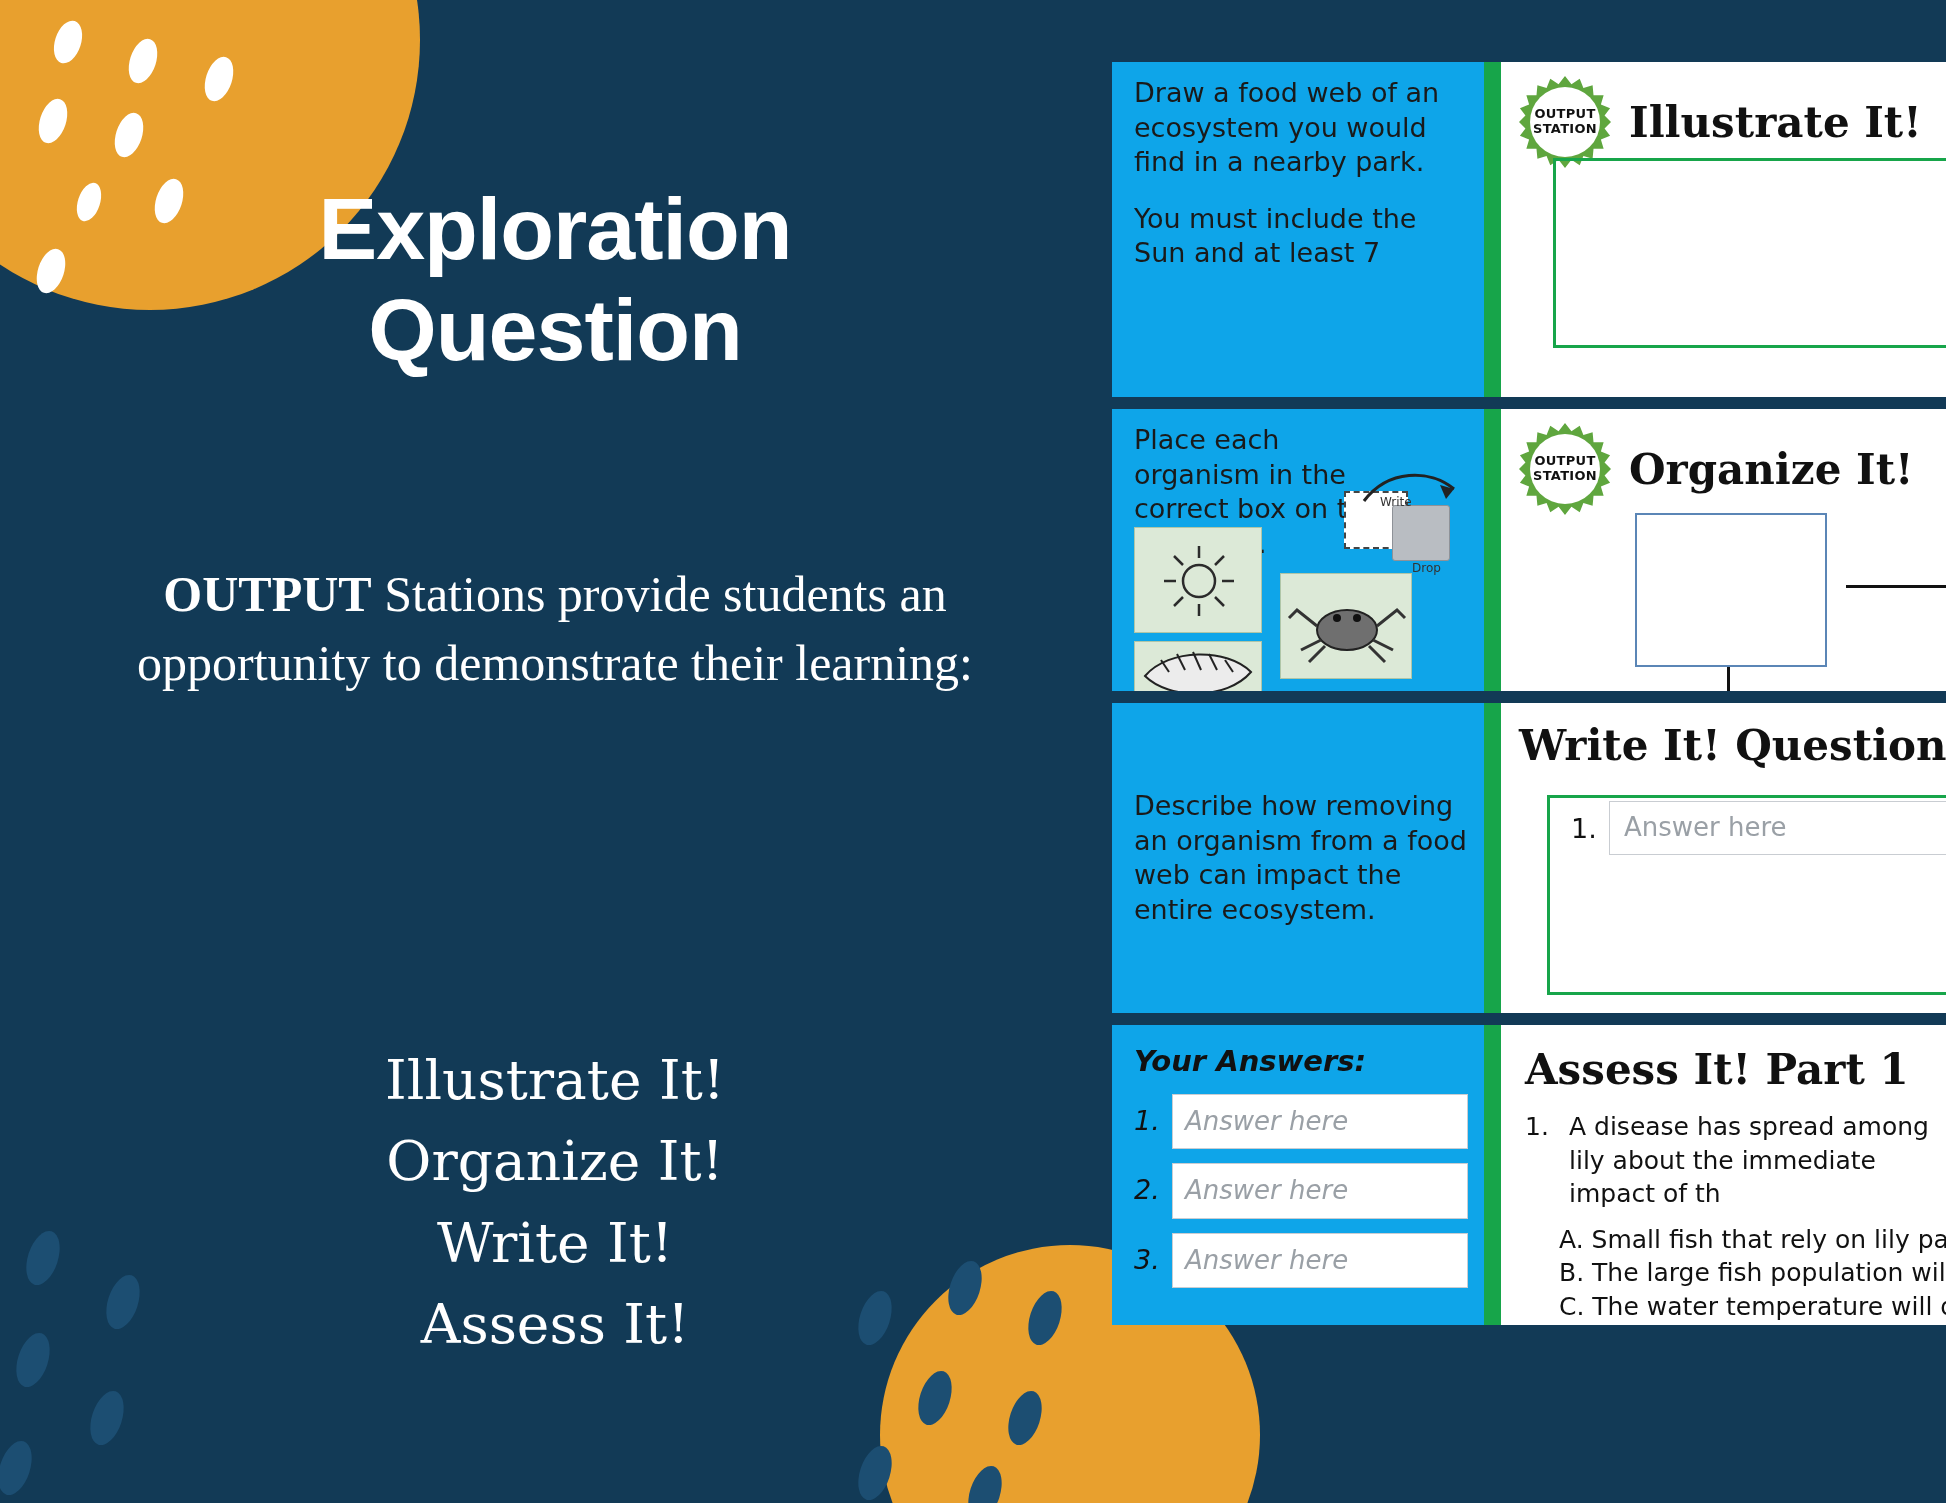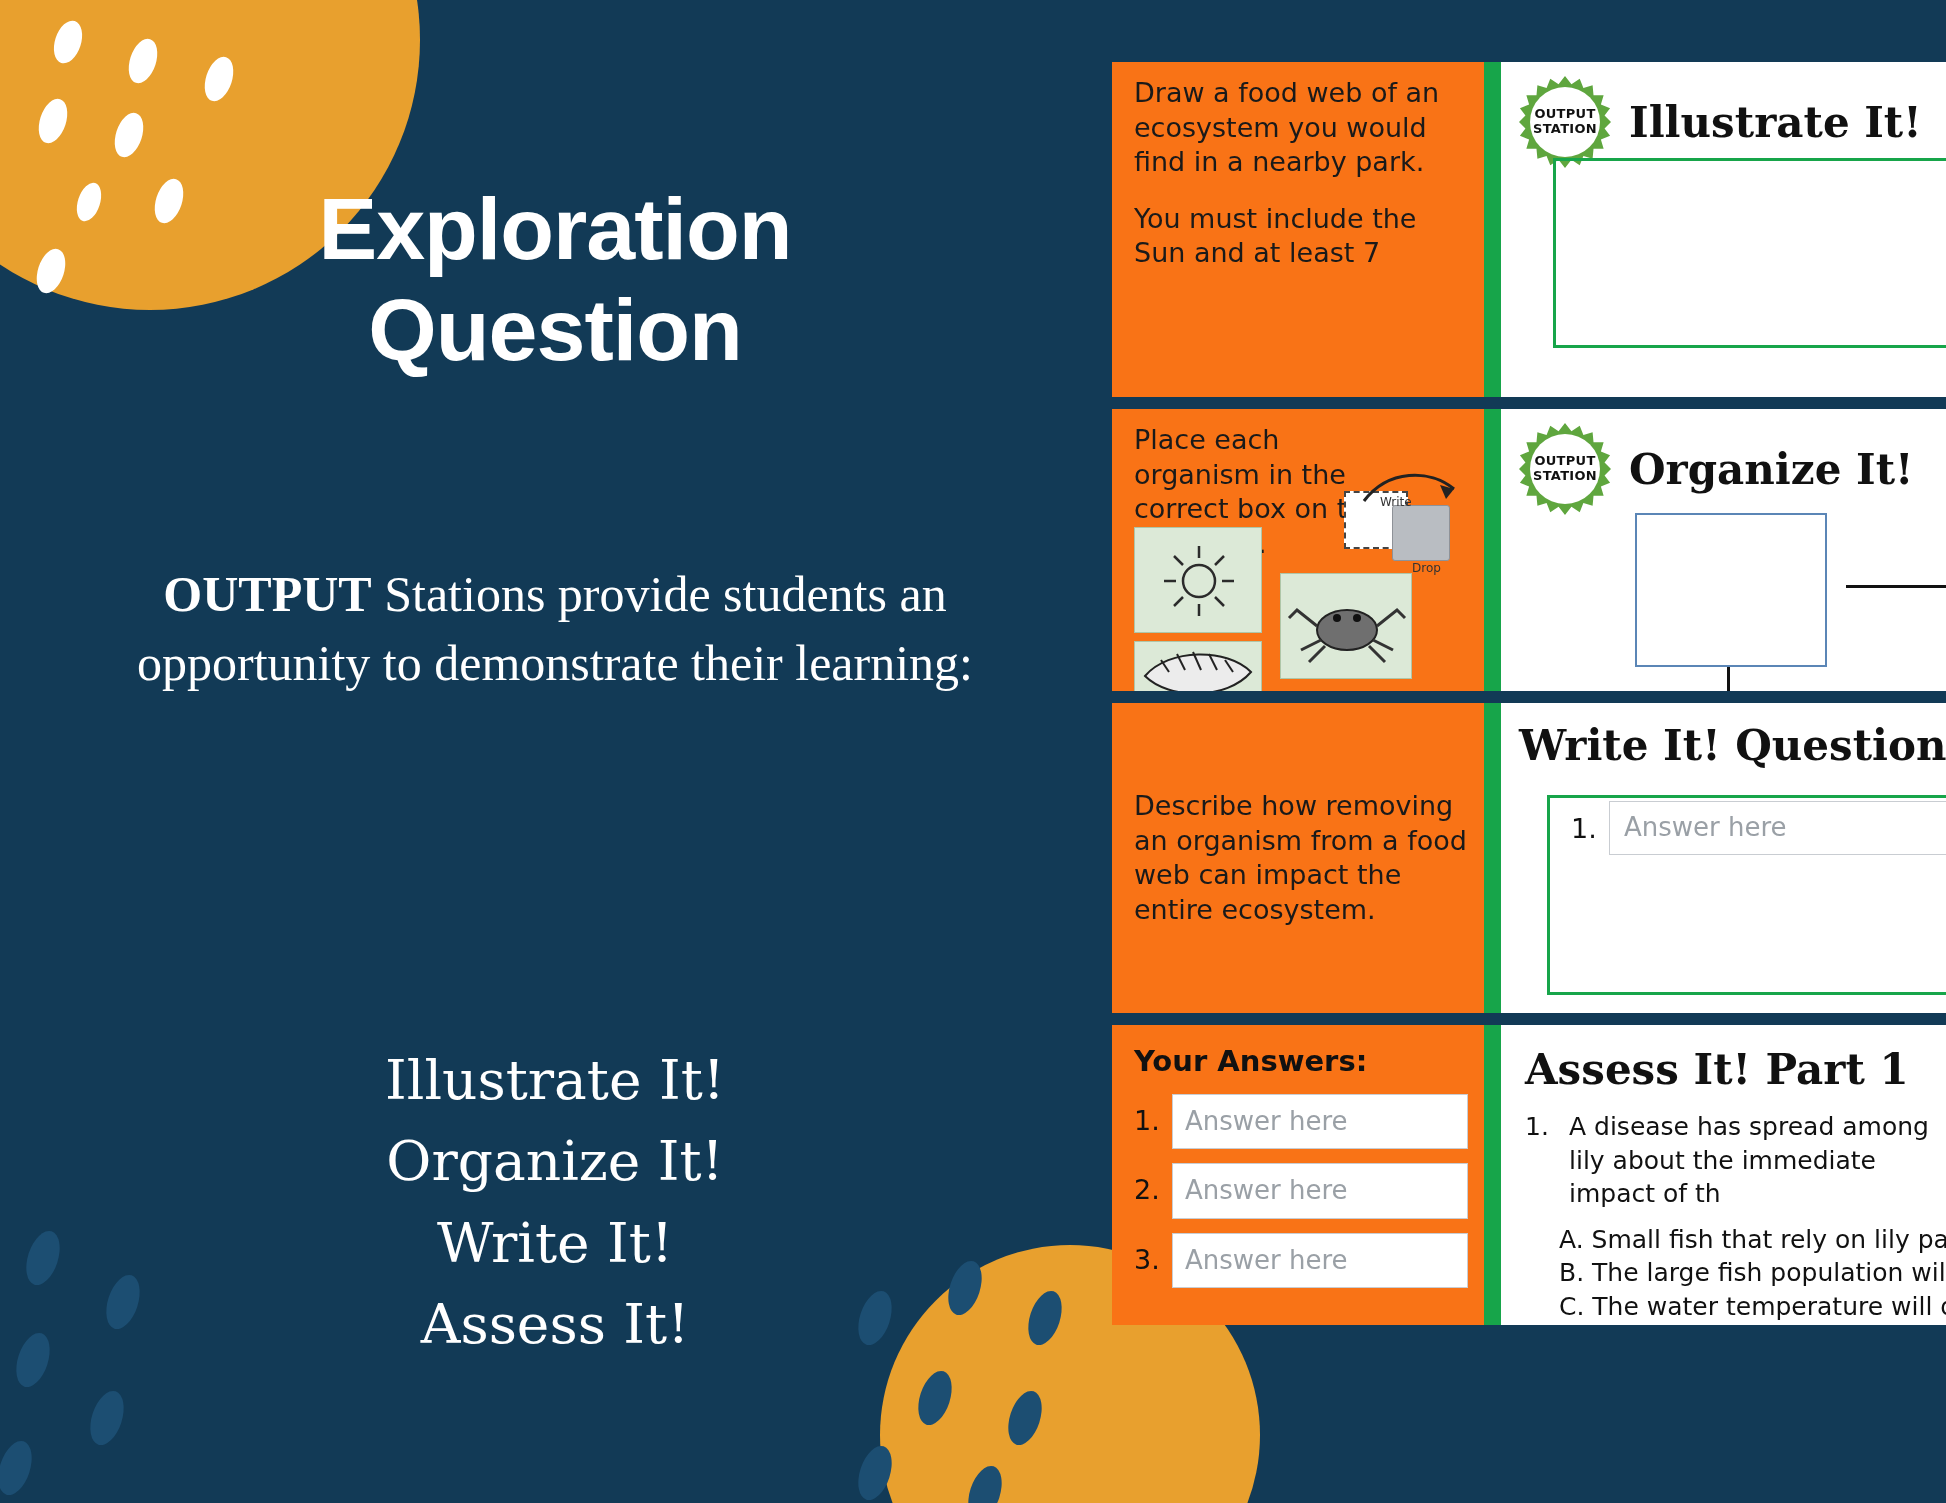--- a/index.html
+++ b/index.html
@@ -86,21 +86,21 @@
   .card {
     position: relative;
     background: #FFFFFF;
     display: flex;
     margin-bottom: 12px;
     overflow: hidden;
   }
   .card-left {
     width: 372px;
     flex: 0 0 372px;
-    background: #f97316;
+    background: #0ea5e9;
     padding: 14px 16px 10px 22px;
     box-sizing: border-box;
     color: #1A1A1A;
     font-size: 27px;
     line-height: 1.28;
     font-family: "DejaVu Sans", sans-serif;
     position: relative;
   }
   .card-green-bar {
     width: 17px;
@@ -453,21 +453,21 @@
     <div class="card-green-bar"></div>
     <div class="card-right" style="padding-top:18px;">
       <div class="card-heading">Write It!   Question</div>
       <div class="write-green-frame"></div>
       <div class="qnum" style="left:70px; top:110px;">1.</div>
       <div class="answer-field" style="left:108px; top:98px; width:560px; height:54px;">Answer here</div>
     </div>
   </div>
 
   <div class="card" style="height:300px;">
-    <div class="card-left" style="padding-top:18px;">
+    <div class="card-left" style="padding-top:18px;font-style:italic;">
       <div class="your-answers-title">Your Answers:</div>
 
       <div class="ans-row">
         <div class="num">1.</div>
         <div class="field">Answer here</div>
       </div>
       <div class="ans-row">
         <div class="num">2.</div>
         <div class="field">Answer here</div>
       </div>

